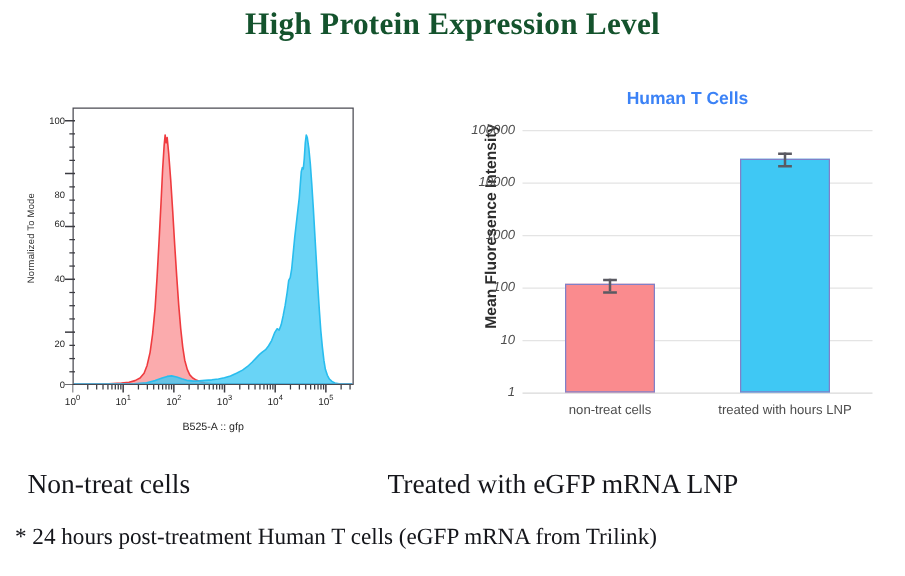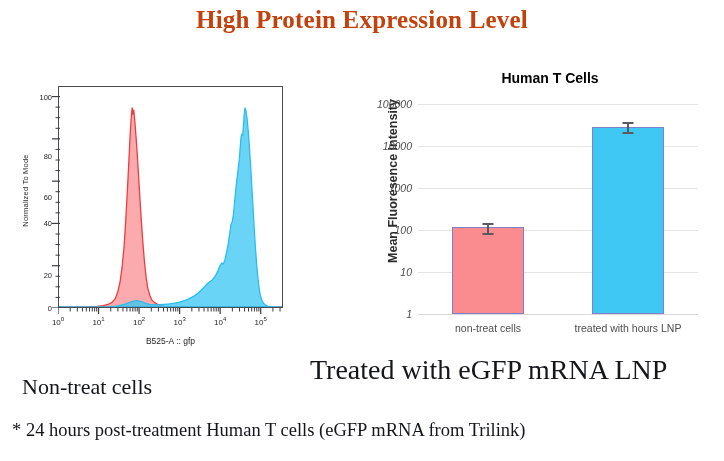--- a/index.html
+++ b/index.html
@@ -18,21 +18,21 @@
   
   #figure-title {
     position: absolute;
     top: 6px;
     left: 0;
     width: 724px;
     text-align: center;
     font-family: "Liberation Serif", serif;
     font-weight: bold;
     font-size: 25px;
-    color: #c2410c;
+    color: #14532d;
     letter-spacing: 0.2px;
   }
 
   
   #flow-panel {
     position: absolute;
     left: 8px;
     top: 78px;
     width: 296px;
     height: 278px;
@@ -113,21 +113,21 @@
     height: 288px;
   }
   #bar-title {
     position: absolute;
     top: 4px;
     left: 30px;
     width: 320px;
     text-align: center;
     font-size: 14px;
     font-weight: bold;
-    color: #000000;
+    color: #3b82f6;
   }
   #bar-ylabel {
     position: absolute;
     left: -52px;
     top: 108px;
     width: 170px;
     text-align: center;
     transform: rotate(-90deg);
     font-size: 12.5px;
     font-weight: bold;
@@ -193,43 +193,43 @@
     font-family: "Liberation Serif", serif;
     color: #15161b;
   }
   #caption-left {
     left: 22px;
     top: 374px;
     font-size: 22px;
   }
   #caption-right {
     left: 310px;
-    top: 354px;
-    font-size: 28px;
+    top: 374px;
+    font-size: 22px;
   }
   #footnote {
     left: 12px;
     top: 420px;
     font-size: 18.5px;
   }
 </style>
 </head>
 <body>
 
 <div id="figure-title">High Protein Expression Level</div>
 
 <div id="flow-panel">
 
   <div id="flow-ylabel">Normalized To Mode</div>
 
   <div id="flow-yticks" style="top: 8px; height: 222px;">
       <div class="ytick" style="top: 222px;">0</div>
       <div class="ytick" style="top: 189px;">20</div>
       <div class="ytick" style="top: 137.429px;">40</div>
-      <div class="ytick" style="top: 111px;">60</div>
+      <div class="ytick" style="top: 93px;">60</div>
       <div class="ytick" style="top: 70px;">80</div>
       <div class="ytick" style="top: 10.5714px;">100</div>
     </div>
 
   <div id="flow-plotbox">
     <svg id="flow-svg" viewBox="0 0 225 222" preserveAspectRatio="none">
       <path id="flow-series-0" fill="#fa8b8e" fill-opacity="0.72" stroke="#ef3b3f" stroke-width="1.3" stroke-linejoin="round" d="M0.00,222.00 L28.38,222.00 L38.51,221.37 L44.59,220.73 L49.46,219.46 L53.51,217.35 L56.76,213.54 L59.19,207.20 L61.62,196.63 L63.65,181.83 L65.68,160.69 L67.30,135.31 L68.92,105.71 L70.54,74.00 L71.76,48.63 L72.97,29.60 L73.78,21.14 L74.59,27.49 L75.41,23.26 L76.62,35.94 L78.24,57.09 L79.86,82.46 L81.49,109.94 L83.11,135.31 L84.73,158.57 L86.35,177.60 L87.97,192.40 L89.59,202.97 L91.62,210.37 L93.65,214.81 L96.08,217.35 L98.92,219.04 L102.16,220.31 L106.22,221.37 L111.49,222.00 L225.00,222.00 L225.00,222.00 L0.00,222.00 Z"></path>
       <path id="flow-series-1" fill="#3fc8f4" fill-opacity="0.78" stroke="#29bdee" stroke-width="1.3" stroke-linejoin="round" d="M0.00,222.00 L48.65,222.00 L58.78,221.15 L65.68,219.46 L71.35,217.35 L75.41,216.08 L79.05,215.66 L83.11,216.50 L87.16,217.98 L91.22,219.25 L96.49,219.89 L101.35,219.67 L106.22,219.25 L111.49,218.83 L116.76,218.19 L121.62,217.14 L126.49,215.66 L131.35,213.54 L136.22,211.01 L140.27,208.05 L143.92,204.66 L147.16,201.28 L150.00,198.32 L152.43,196.21 L154.86,194.51 L157.30,191.34 L159.73,187.11 L162.16,180.77 L164.19,177.60 L165.81,178.66 L167.43,174.43 L169.05,167.03 L170.68,158.57 L172.30,148.00 L173.51,138.49 L174.73,136.37 L175.95,128.97 L177.16,116.29 L178.38,103.60 L179.59,93.03 L180.81,82.46 L182.03,71.89 L182.84,61.31 L183.65,50.74 L184.46,47.57 L185.27,48.63 L186.08,40.17 L186.89,27.49 L187.70,21.14 L188.51,23.26 L189.73,31.71 L190.95,44.40 L192.16,61.31 L193.38,80.34 L194.59,101.49 L195.81,122.63 L197.03,143.77 L198.24,162.80 L199.46,179.71 L200.68,192.40 L201.89,202.97 L203.11,210.37 L204.73,215.23 L206.35,218.19 L208.38,220.10 L210.81,221.37 L214.05,222.00 L225.00,222.00 L225.00,222.00 L0.00,222.00 Z"></path>
     </svg>
   </div>

